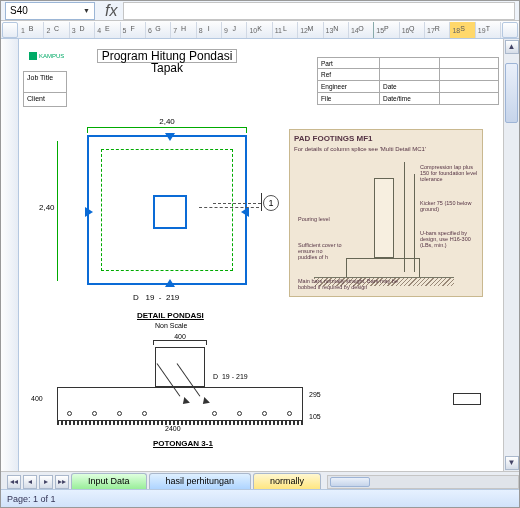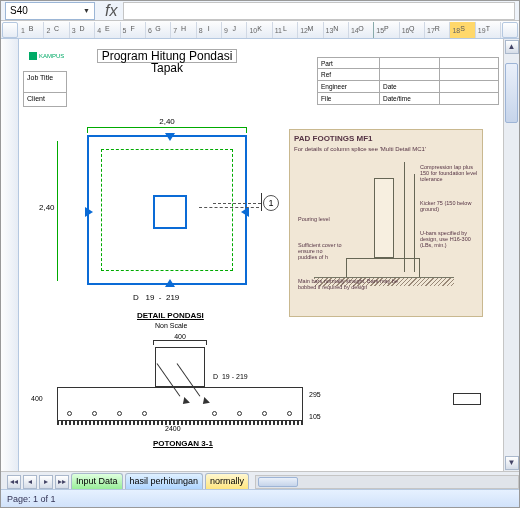--- a/index.html
+++ b/index.html
@@ -55,21 +55,21 @@
   .marker { position:absolute; width:0;height:0;border-left:5px solid transparent;border-right:5px solid transparent;border-top:8px solid #0a6bd6;}
   .tri-r { position:absolute; width:0;height:0;border-top:5px solid transparent;border-bottom:5px solid transparent;border-left:8px solid #0a6bd6;}
   .arrow-out { position:absolute; left:110px; top:70px; width:60px; border-top:1px dashed #555;}
   .bubble { position:absolute; left:240px; top:152px; width:16px;height:16px;border:1px solid #555;border-radius:50%; text-align:center; font-size:9px; line-height:15px;}
   .dash-conn { position:absolute; left:190px; top:160px; width:48px; border-top:1px dashed #555; }
   .sectmark { position:absolute; left:238px; top:150px; height:18px; border-left:1px solid #333;}
   .dvals { position:absolute; left:110px; top:250px; font-size:8px;}
   .dcap-t { position:absolute; left:114px; top:268px; font-size:8px; font-weight:bold; text-decoration:underline;}
   .dcap-s { position:absolute; left:132px; top:279px; font-size:7px;}
 
-  .side-panel { position:absolute; left:266px; top:86px; width:194px; height:188px; background:#f1e7d6; border:1px solid #c9b88f; padding:4px; font-size:6px; color:#534;}
+  .side-panel { position:absolute; left:266px; top:86px; width:194px; height:168px; background:#f1e7d6; border:1px solid #c9b88f; padding:4px; font-size:6px; color:#534;}
   .sp-title { font-weight:bold; font-size:8px; }
   .sp-sub { font-size:6px; margin:3px 0;}
   .sp-fig { position:relative; height:140px; margin-top:4px;}
   .sp-fig .base { position:absolute; left:20px; bottom:18px; width:140px; height:0; border-top:1px solid #776;}
   .sp-fig .soil { position:absolute; left:20px; bottom:10px; width:140px; height:8px; background:repeating-linear-gradient(135deg,#987 0,#987 1px,transparent 1px,transparent 3px);}
   .sp-fig .pad { position:absolute; left:52px; bottom:18px; width:74px; height:20px; border:1px solid #665;}
   .sp-fig .colr { position:absolute; left:80px; bottom:38px; width:20px; height:80px; border:1px solid #665; background:#f7efe0;}
   .sp-fig .dim { position:absolute; border-left:1px solid #665;}
   .sp-fig .lbl { position:absolute; font-size:5.5px; color:#534;}
 
@@ -82,21 +82,21 @@
   .rebar { position:absolute; top:78px; width:5px;height:5px; border:1px solid #333; border-radius:50%;}
   .diag { position:absolute; top:30px; width:40px; border-top:1px solid #333; transform-origin:left;}
   .arrh { position:absolute; width:0;height:0;border-left:4px solid transparent;border-right:4px solid transparent;border-top:6px solid #333; transform:rotate(45deg);}
   .sdv { position:absolute; font-size:7px;}
   .pcap-t { position:absolute; left:96px; top:106px; font-size:8px; font-weight:bold; text-decoration:underline;}
 
   .bar-shape { position:absolute; left:430px; top:350px; width:28px; height:12px; border:1.5px solid #333;}
 
   .tabs-row { display:flex; align-items:flex-end; height:18px; background:#e9edf3; border-top:1px solid #c5c5c5; padding-left:6px; gap:2px;}
   .tnav { width:14px;height:14px;border:1px solid #aab8cc;background:linear-gradient(#fff,#d6dde8); font-size:8px; text-align:center; line-height:12px; color:#446;}
-  .tab { height:16px; padding:0 4px; font-size:9px; border:1px solid #aab8cc; border-bottom:none; border-radius:3px 3px 0 0; line-height:15px;}
+  .tab { height:16px; padding:0 16px; font-size:9px; border:1px solid #aab8cc; border-bottom:none; border-radius:3px 3px 0 0; line-height:15px;}
   .tab.g { background: linear-gradient(#dfffdf,#9e9);}
   .tab.b { background: linear-gradient(#dff0ff,#aed4ff); text-align: right;}
   .tab.y { background: linear-gradient(#fff7d0,#ffe680);}
   .tab.w { background:#fff;}
   .tab.act { font-weight:bold; background:#fff;}
   .tabs-hscroll { flex:1; height:14px; background:#e0e4ea; border:1px solid #c5c5c5; margin-left:4px; position:relative;}
   .tabs-hthumb { position:absolute; left:2px; top:1px; bottom:1px; width:40px; background:linear-gradient(#eaf0fa,#c6d4ea); border:1px solid #9db4d6; border-radius:2px;}
 
   .status-row { display:flex; align-items:center; height:18px; background:linear-gradient(#e6f1ff,#d1e2fa); border-top:1px solid #b5c8e0; padding:0 6px; font-size:9px; color:#335; gap:8px;}
 </style>

